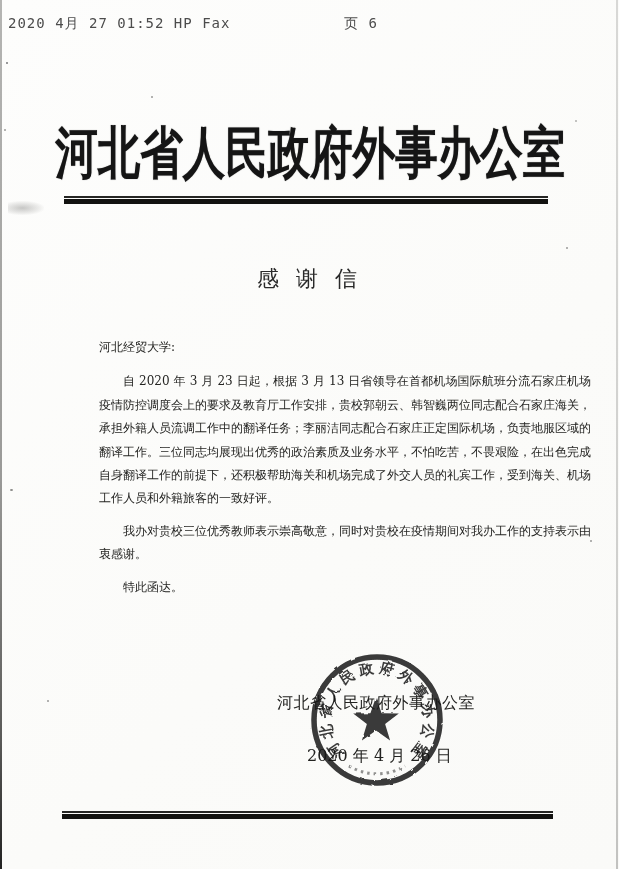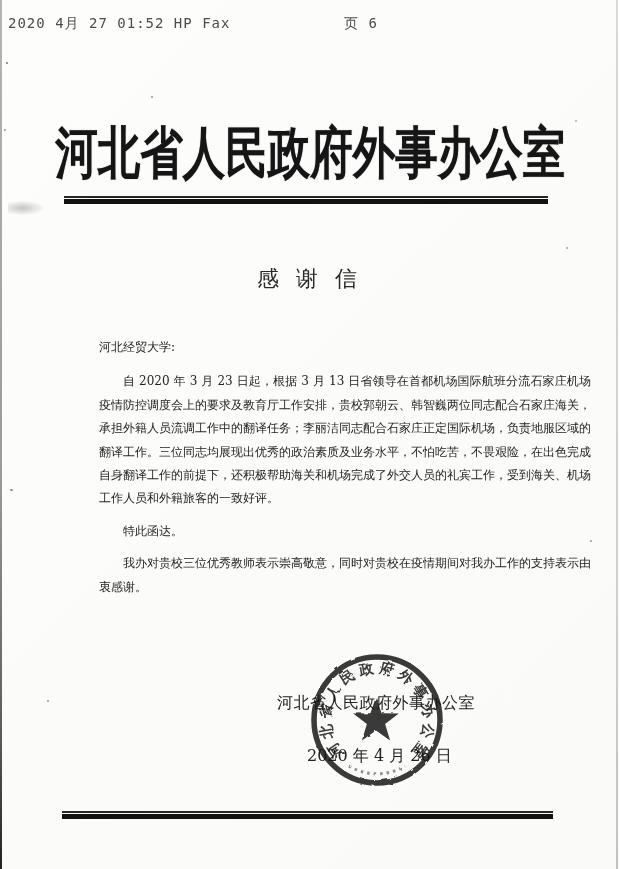--- a/index.html
+++ b/index.html
@@ -73,22 +73,22 @@
   <div class="rule rule-top">
     <div class="thin"></div>
     <div class="thick"></div>
   </div>
 
   <div class="letter-title">感 谢 信</div>
 
   <div class="body-text">
     <p class="salutation">河北经贸大学:</p>
     <p class="indent">自 2020 年 3 月 23 日起，根据 3 月 13 日省领导在首都机场国际航班分流石家庄机场疫情防控调度会上的要求及教育厅工作安排，贵校郭朝云、韩智巍两位同志配合石家庄海关，承担外籍人员流调工作中的翻译任务；李丽洁同志配合石家庄正定国际机场，负责地服区域的翻译工作。三位同志均展现出优秀的政治素质及业务水平，不怕吃苦，不畏艰险，在出色完成自身翻译工作的前提下，还积极帮助海关和机场完成了外交人员的礼宾工作，受到海关、机场工作人员和外籍旅客的一致好评。</p>
+    <p class="indent">我办对贵校三位优秀教师表示崇高敬意，同时对贵校在疫情期间对我办工作的支持表示由衷感谢。</p>
     <p class="indent">特此函达。</p>
-    <p class="indent">我办对贵校三位优秀教师表示崇高敬意，同时对贵校在疫情期间对我办工作的支持表示由衷感谢。</p>
   </div>
 
   <div class="signature">河北省人民政府外事办公室</div>
   <div class="letter-date">2020 年 4 月 26 日</div>
 
   <svg class="seal" viewBox="0 0 144 146" xmlns="http://www.w3.org/2000/svg">
     <defs>
       <filter id="rough" x="-10%" y="-10%" width="120%" height="120%">
         <feTurbulence type="fractalNoise" baseFrequency="0.12" numOctaves="2" result="n"></feTurbulence>
         <feDisplacementMap in="SourceGraphic" in2="n" scale="2.6"></feDisplacementMap>

